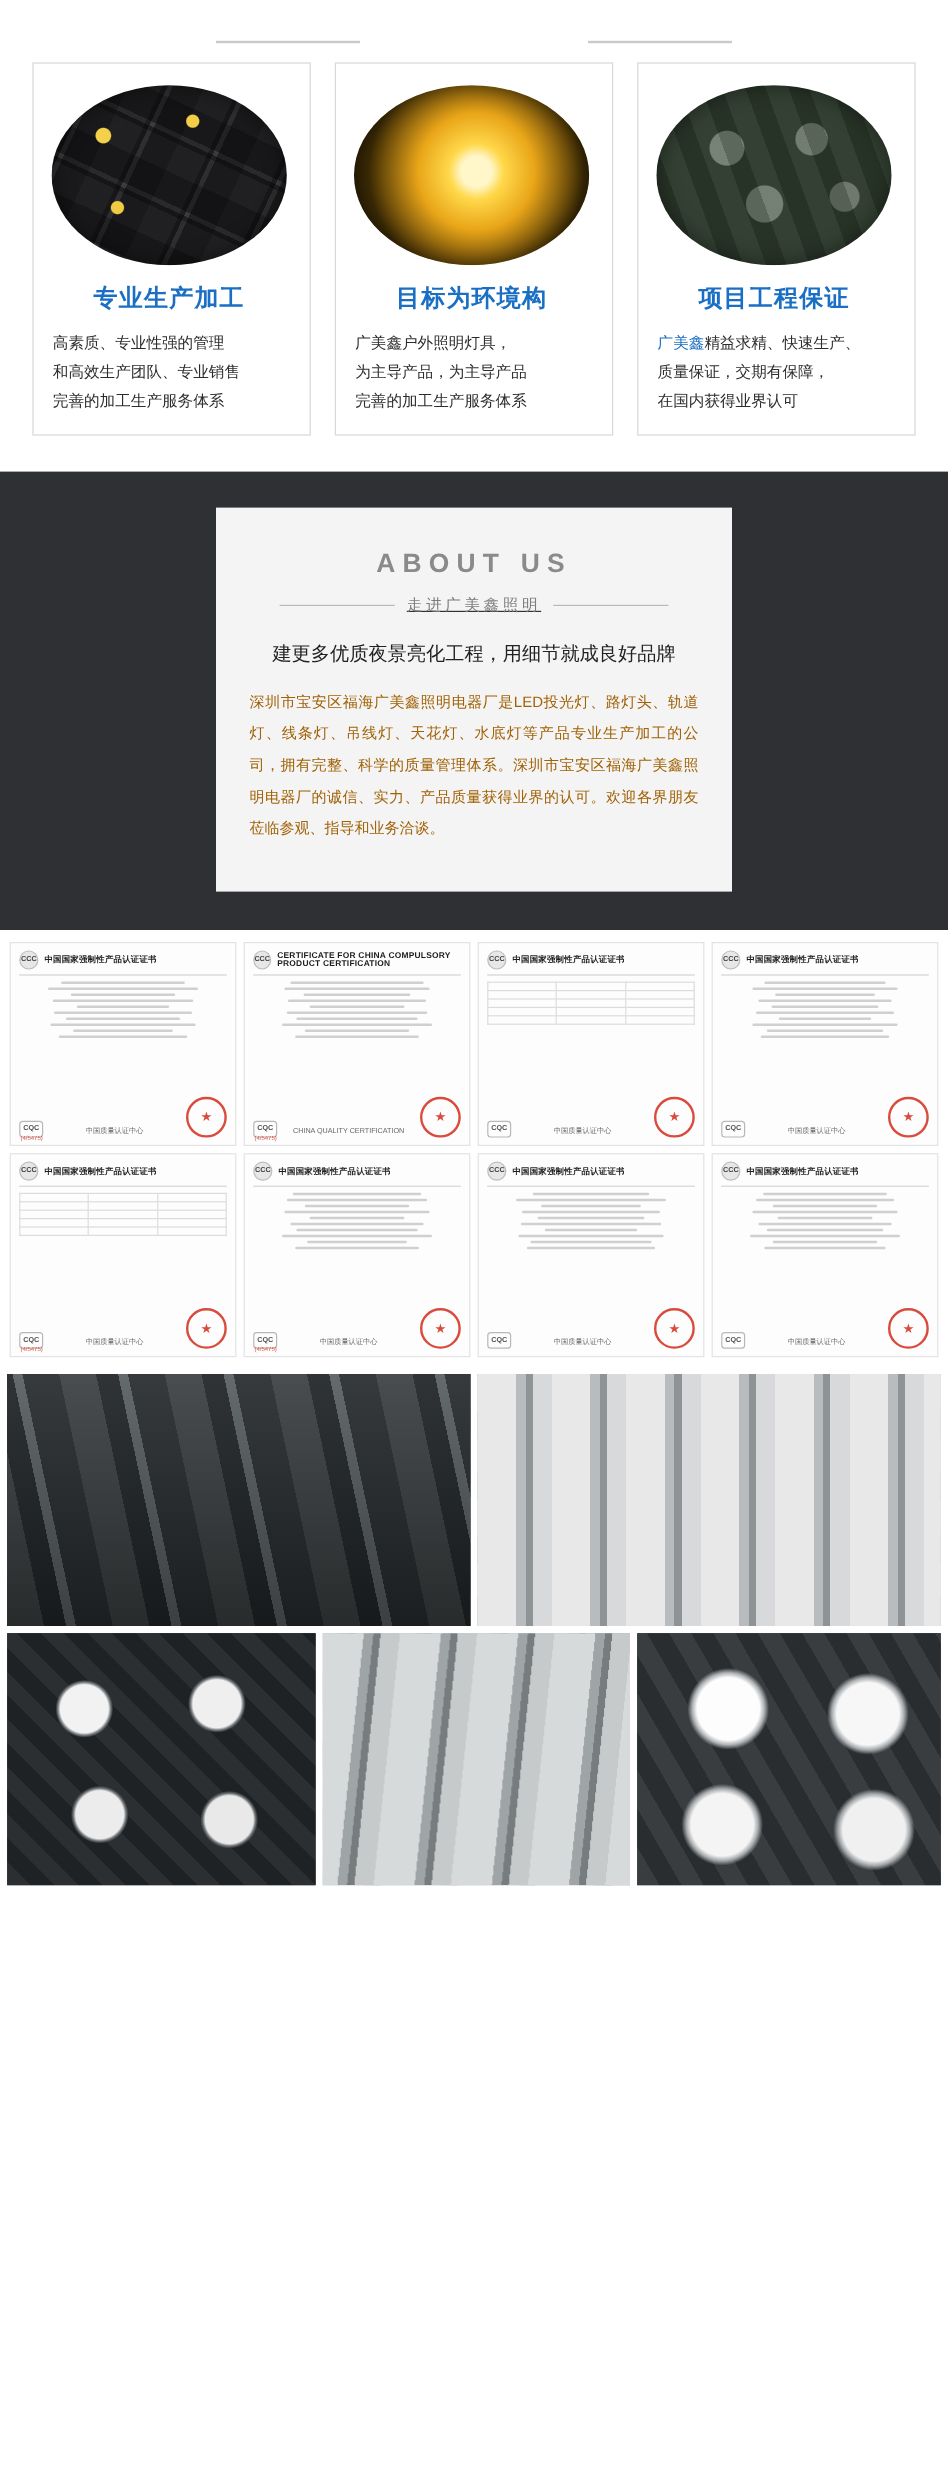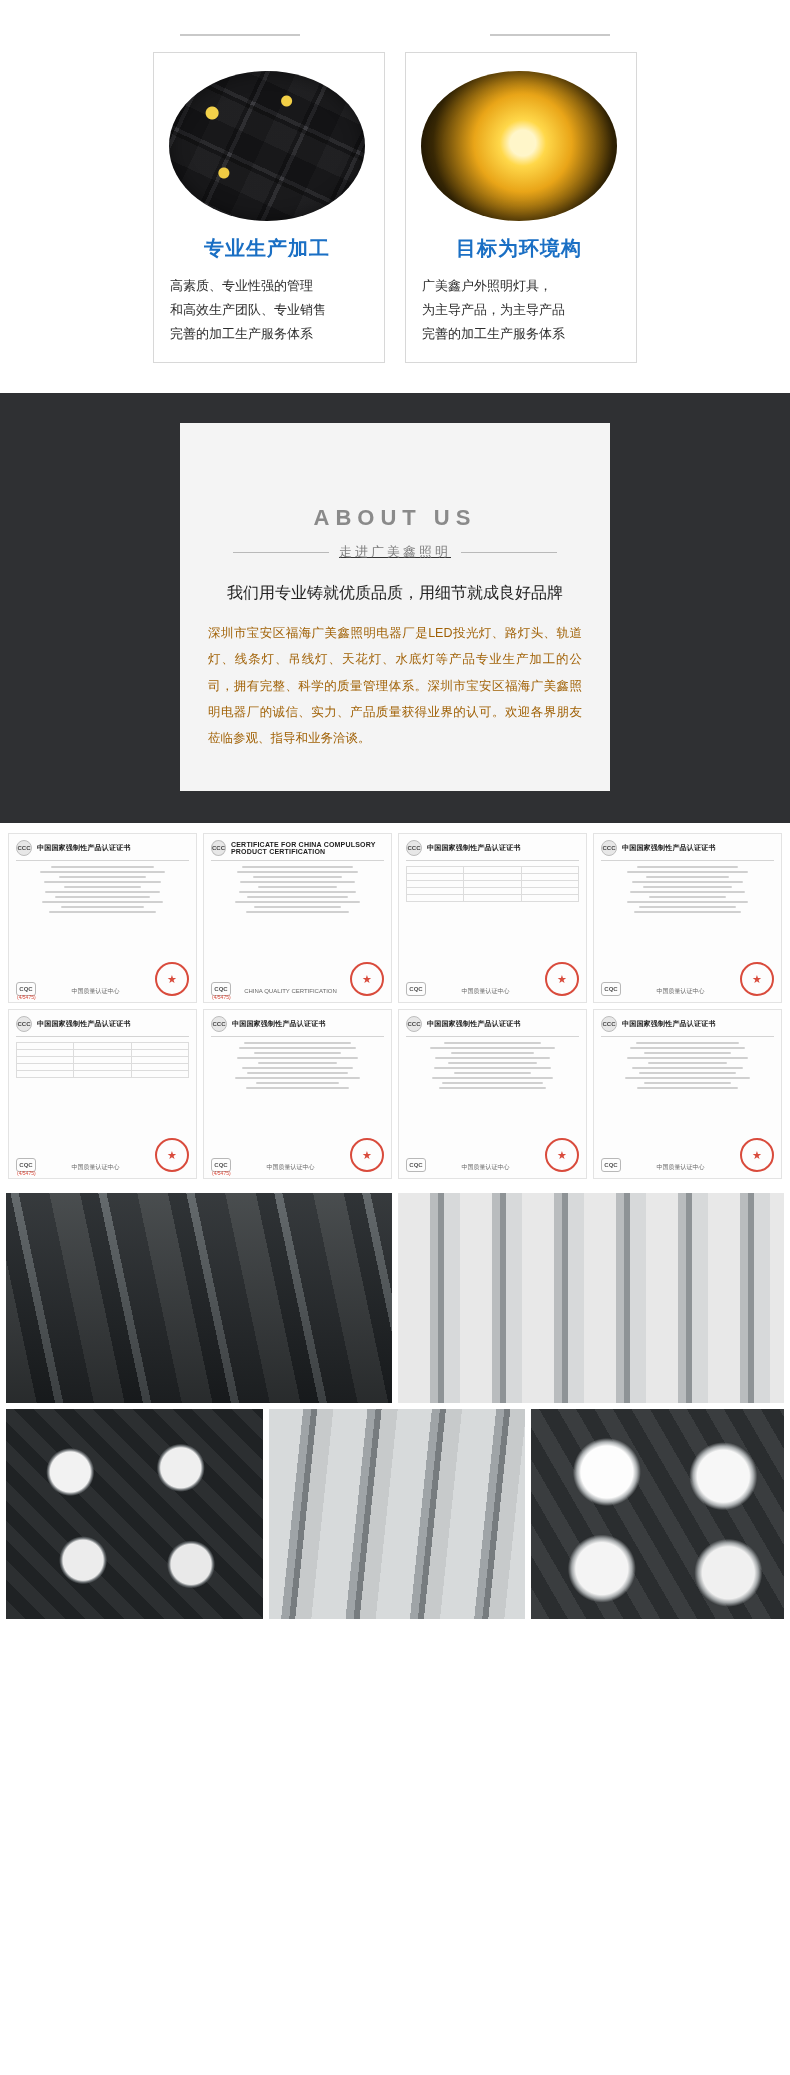--- a/index.html
+++ b/index.html
@@ -117,21 +117,20 @@
     background: #f4f4f4;
     padding: 34px 28px 40px 28px;
   }
   .about-en {
     text-align:center;
     font-size: 22px;
     letter-spacing: 6px;
     color: #8a8a8a;
     font-weight: bold;
     margin-bottom: 12px;
-    margin-top: 48px;
   }
   .about-cn-wrap {
     display:flex; align-items:center; justify-content:center; gap:10px;
     margin-bottom: 22px;
     text-decoration: underline;
   }
   .about-cn-wrap .line { width: 96px; height:1px; background:#b9b9b9; }
   .about-cn { font-size: 13px; color:#7d7d7d; letter-spacing:3px; }
   .about-lead {
     text-align:center;
@@ -262,33 +261,42 @@
       <div class="card">
         <div class="card-photo ph2"></div>
         <div class="card-heading">目标为环境构</div>
         <div class="card-body">
           <div>广美鑫户外照明灯具，</div>
           <div>为主导产品，为主导产品</div>
           <div>完善的加工生产服务体系</div>
         </div>
       </div>
 
+      <div class="card">
+        <div class="card-photo ph3"></div>
+        <div class="card-heading">项目工程保证</div>
+        <div class="card-body">
+          <div><span class="hl">广美鑫</span><span>精益求精、快速生产、</span></div>
+          <div>质量保证，交期有保障，</div>
+          <div>在国内获得业界认可</div>
+        </div>
+      </div>
 
     </div>
   </section>
 
   <section class="sec-about">
     <div class="about-card">
       <div class="about-en">ABOUT US</div>
       <div class="about-cn-wrap">
         <span class="line"></span>
         <span class="about-cn">走进广美鑫照明</span>
         <span class="line"></span>
       </div>
-      <div class="about-lead">我们用专业铸就优质品质，用细节就成良好品牌</div>
+      <div class="about-lead">建更多优质夜景亮化工程，用细节就成良好品牌</div>
       <div class="about-text">深圳市宝安区福海广美鑫照明电器厂是LED投光灯、路灯头、轨道灯、线条灯、吊线灯、天花灯、水底灯等产品专业生产加工的公司，拥有完整、科学的质量管理体系。深圳市宝安区福海广美鑫照明电器厂的诚信、实力、产品质量获得业界的认可。欢迎各界朋友莅临参观、指导和业务洽谈。</div>
     </div>
   </section>
 
   <section class="sec-certs">
     <div class="cert-grid">
 
       <div class="cert">
         <div class="cert-top">
           <span class="ccc-badge">CCC</span>

